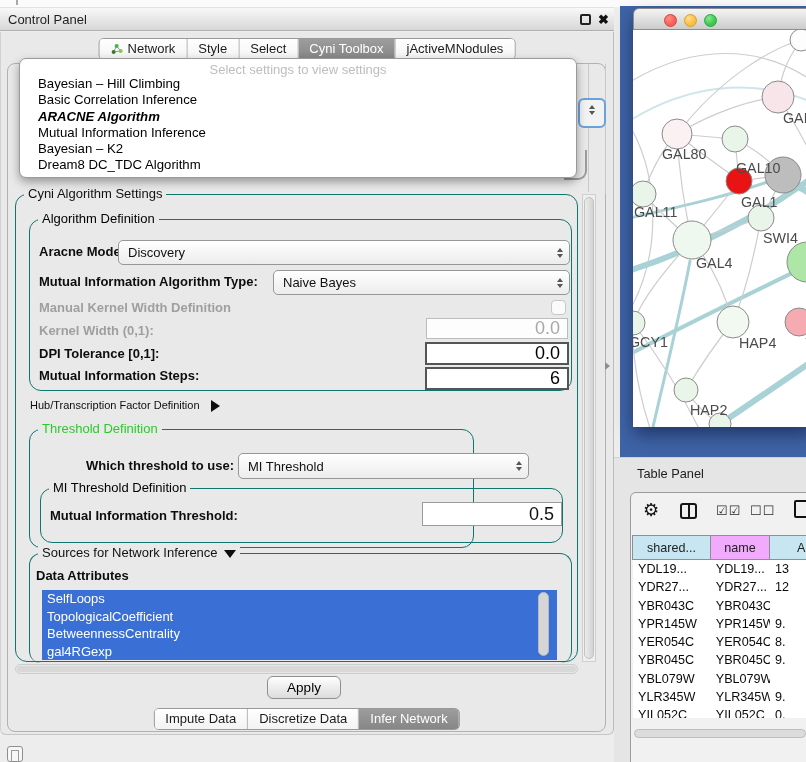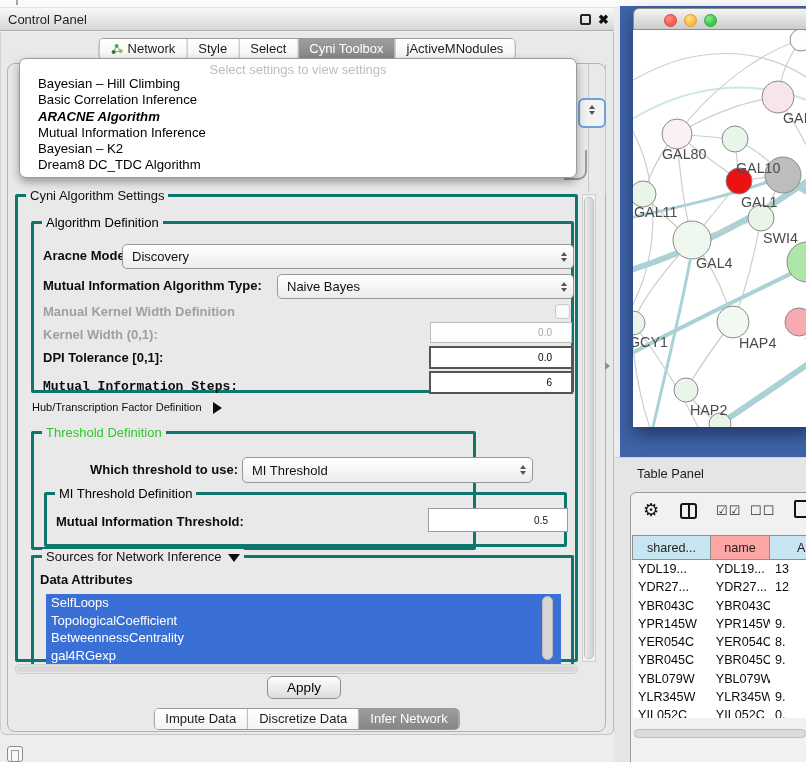--- a/index.html
+++ b/index.html
@@ -49,42 +49,42 @@
 
   
   #algo-popup { left:11px; top:-6px; width:558px; height:120px; background:#fff;
     border:1px solid #9a9a9a; border-radius:7px; box-shadow:0 4px 10px rgba(0,0,0,.35); z-index:40; }
   #algo-placeholder { text-align:center; padding-top:3px; color:#bdbdbd; font-size:13px; height:17px; }
   #popup-list { list-style:none; padding-left:18px; }
   #popup-list li { line-height:16.3px; font-size:13.2px; color:#000; white-space:nowrap; }
   #popup-list li.bold { font-weight:bold;font-style:italic; }
 
   
-  .group { position:absolute; border:3px solid #0f766e; border-radius:2px; }
+  .group { position:absolute; border:1px solid #0f766e; border-radius:12px; }
   .legend { position:absolute; top:-9px; left:8px; background:#e9e9e9; padding:0 4px; font-size:13px; white-space:nowrap; }
   .legend.blue { color:#000000; }
   .legend.green { color:#2ec82e; }
 
   #settings-group { left:7px; top:130px; width:563px; height:468px; }
   #alg-group { left:13px; top:24px; width:543px; height:172px; }
   #thr-group { left:13px; top:234px; width:445px; height:119px; }
   #mi-group { left:10px; top:58px; width:523px; height:55px; }
   #src-group { left:13px; top:358px; width:543px; height:110px; border-bottom:none; }
 
   .flabel { position:absolute; font-weight:bold; font-size:13px; color:#0d0d0d; white-space:nowrap; }
   .flabel.dis { color:#9f9f9f; }
 
   .combo { position:absolute; background:linear-gradient(#ffffff,#ececec); border:1px solid #979797;
     border-radius:5px; display:flex; align-items:center; padding-left:9px; font-size:13px; color:#111; }
   .spin { position:absolute; right:6px; top:50%; transform:translateY(-50%); display:flex; flex-direction:column; gap:2px; }
   .t-up { width:0; height:0; border-left:3.5px solid transparent; border-right:3.5px solid transparent; border-bottom:4.5px solid #555; }
   .t-dn { width:0; height:0; border-left:3.5px solid transparent; border-right:3.5px solid transparent; border-top:4.5px solid #555; }
 
   .tfield { position:absolute; background:#fff; display:flex; align-items:center; justify-content:flex-end;
-    padding-right:19px; font-size:10px; }
+    padding-right:7px; font-size:18px; }
   .tfield.dis { border:1px solid #bcbcbc; color:#a8a8a8; background:#fdfdfd; }
   .tfield.strong { border:2px solid #555; color:#000; }
   .tfield.norm { border:1px solid #9a9a9a; }
 
   #kernel-checkbox { position:absolute; left:521px; top:80px; width:15px; height:15px;
     border:1.5px solid #c7c7c7; border-radius:4px; background:#fafafa; }
 
   .arrow-right { display:inline-block; width:0; height:0; border-top:6px solid transparent;
     border-bottom:6px solid transparent; border-left:9px solid #0d0d0d; vertical-align:middle; margin-left:8px; }
   .arrow-down { display:inline-block; width:0; height:0; border-left:6px solid transparent;
@@ -227,21 +227,21 @@
 
             <span class="flabel dis" style="left:9px;top:80px;">Manual Kernel Width Definition</span>
             <span id="kernel-checkbox"></span>
 
             <span class="flabel dis" style="left:9px;top:103px;">Kernel Width (0,1):</span>
             <div class="tfield dis" style="left:396px;top:98px;width:142px;height:21px;">0.0</div>
 
             <span class="flabel" style="left:9px;top:126px;">DPI Tolerance [0,1]:</span>
             <div class="tfield strong" style="left:395px;top:122px;width:144px;height:23px;">0.0</div>
 
-            <span class="flabel" style="left:9px;top:155px;font-family:Liberation Mono, monospace;">Mutual Information Steps:</span>
+            <span class="flabel" style="left:9px;top:148px;">Mutual Information Steps:</span>
             <div class="tfield strong" style="left:395px;top:147px;width:144px;height:23px;">6</div>
           </div>
 
           <div class="abs" style="left:14px;top:202px;">
             <span style="font-size:11px;color:#0d0d0d;">Hub/Transcription Factor Definition</span>
             <span class="arrow-right"></span>
           </div>
 
           <div class="group" id="thr-group">
             <span class="legend green">Threshold Definition</span>
@@ -378,21 +378,21 @@
   <div class="abs" id="table-panel">
     <span class="abs" id="tp-title">Table Panel</span>
     <div class="abs" id="tp-inner">
       <span class="abs" id="ico-gear">⚙</span>
       <span class="abs" id="ico-split"></span>
       <span class="abs ico-chk" style="left:85px;">☑☑</span>
       <span class="abs ico-chk" style="left:119px;">☐☐</span>
       <span class="abs" id="ico-doc"></span>
       <div id="tbl-head">
           <div class="hc" style="width: 79px; background: rgb(199, 230, 242);">shared...</div>
-          <div class="hc" style="width: 60px; background: #fca5a5;">name</div>
+          <div class="hc" style="width: 60px; background: #f0abfc;">name</div>
           <div class="hc" style="width: 60px; background: rgb(199, 230, 242); text-align: left; padding-left: 27px;">A</div>
         </div>
       <div id="tbl-rows">
           <div class="trow">
             <div class="tc" style="width: 79px;">YDL19...</div>
             <div class="tc" style="width: 60px;">YDL19...</div>
             <div class="tc" style="width: 60px;">13</div>
           </div>
           <div class="trow">
             <div class="tc" style="width: 79px;">YDR27...</div>

